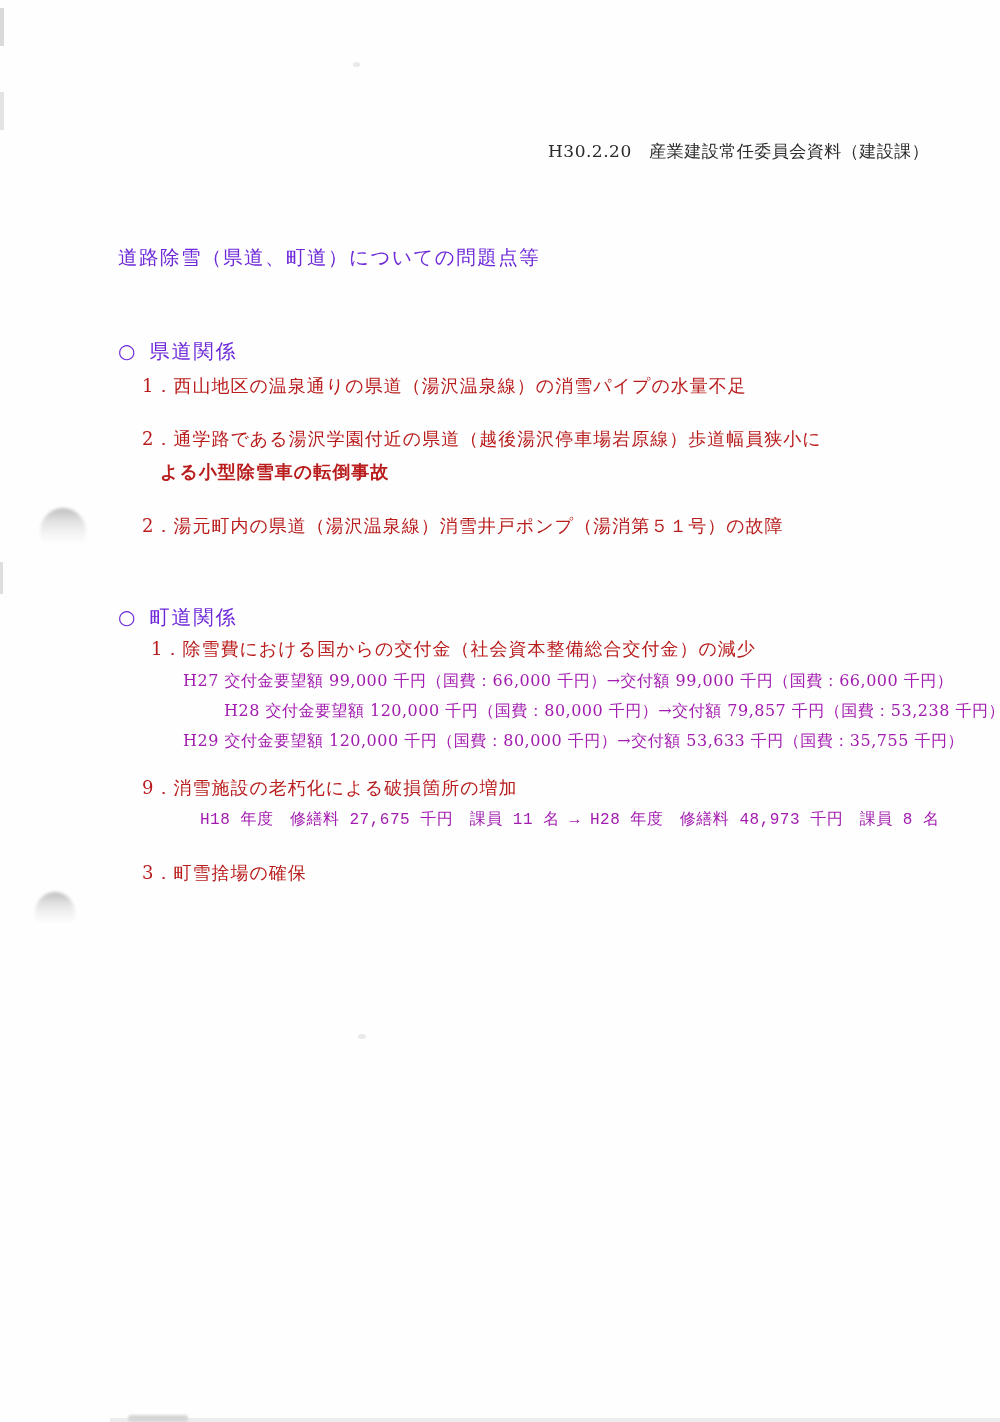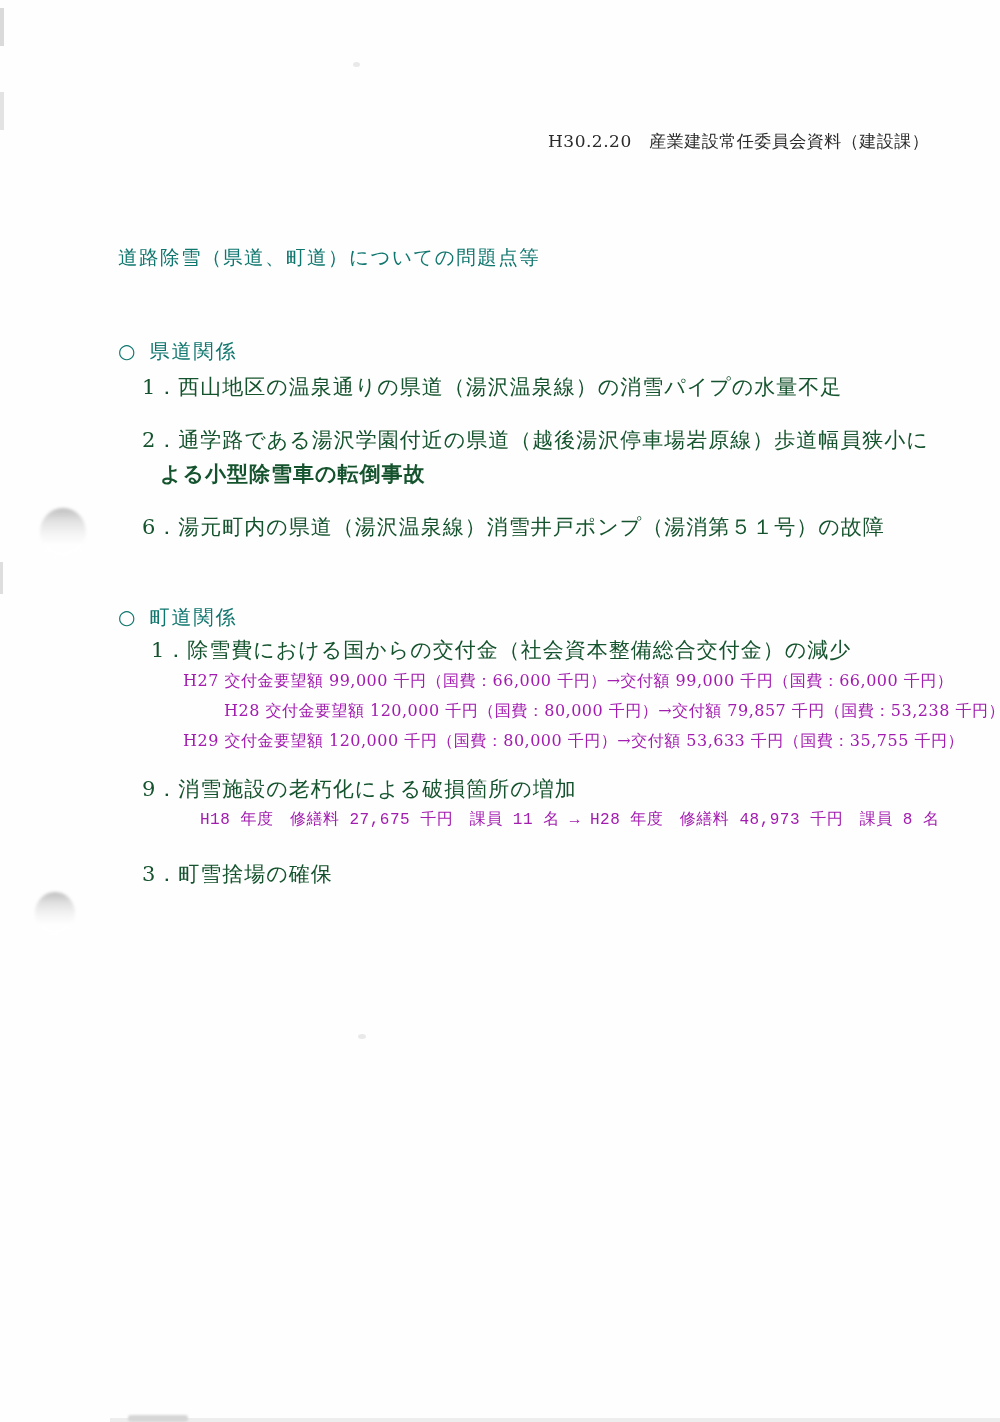--- a/index.html
+++ b/index.html
@@ -13,24 +13,24 @@
     height: 1422px;
     background: #fefefe;
     overflow: hidden;
     font-family: "DejaVu Serif", "Liberation Serif", serif;
     color: #1f1f1f;
   }
   .txt {
     position: absolute;
     white-space: pre;
     line-height: 1;
-    color: #0f766e;
+    color: #6d28d9;
   }
   .header-line {
-    top: 133px;
+    top: 143px;
     left: 548px;
     font-size: 17px;
     letter-spacing: 0.5px;
     color: #2a2a2a;
   }
   .doc-title {
     top: 248px;
     left: 118px;
     font-size: 19.5px;
     letter-spacing: 1.5px;
@@ -41,23 +41,23 @@
     display: flex;
     align-items: baseline;
   }
   .section-heading .marker {
     margin-right: 12px;
     font-size: 20px;
   }
   .heading-kendo { top: 341px; left: 118px; }
   .heading-chodo { top: 607px; left: 118px; }
   .item-line {
-    font-size: 21px;
+    font-size: 18px;
     letter-spacing: 1px;
-    color: #14532d;
+    color: #b91c1c;
   }
   .detail-line {
     font-size: 16px;
     letter-spacing: 0.5px;
     color: #a21caf;
   }
   
   .punch-hole {
     position: absolute;
     border-radius: 50%;
@@ -117,21 +117,21 @@
   <div class="txt section-heading heading-kendo">
     <span class="marker">○</span>
     <span>県道関係</span>
   </div>
 
   <div class="txt item-line" style="top:377px; left:142px;">1．西山地区の温泉通りの県道（湯沢温泉線）の消雪パイプの水量不足</div>
 
   <div class="txt item-line" style="top:430px; left:142px;">2．通学路である湯沢学園付近の県道（越後湯沢停車場岩原線）歩道幅員狭小に</div>
   <div class="txt item-line" style="top:463px; left:160px;font-weight:bold;">よる小型除雪車の転倒事故</div>
 
-  <div class="txt item-line" style="top:517px; left:142px;">6．湯元町内の県道（湯沢温泉線）消雪井戸ポンプ（湯消第５１号）の故障</div>
+  <div class="txt item-line" style="top:517px; left:142px;">2．湯元町内の県道（湯沢温泉線）消雪井戸ポンプ（湯消第５１号）の故障</div>
 
   <div class="txt section-heading heading-chodo">
     <span class="marker">○</span>
     <span>町道関係</span>
   </div>
 
   <div class="txt item-line" style="top:640px; left:142px;margin-left:9px;">1．除雪費における国からの交付金（社会資本整備総合交付金）の減少</div>
 
   <div class="txt detail-line" style="top:673px; left:183px;">H27 交付金要望額 99,000 千円（国費：66,000 千円）→交付額 99,000 千円（国費：66,000 千円）</div>
   <div class="txt detail-line" style="top:703px; left:183px;margin-left:41px;">H28 交付金要望額 120,000 千円（国費：80,000 千円）→交付額 79,857 千円（国費：53,238 千円）</div>

